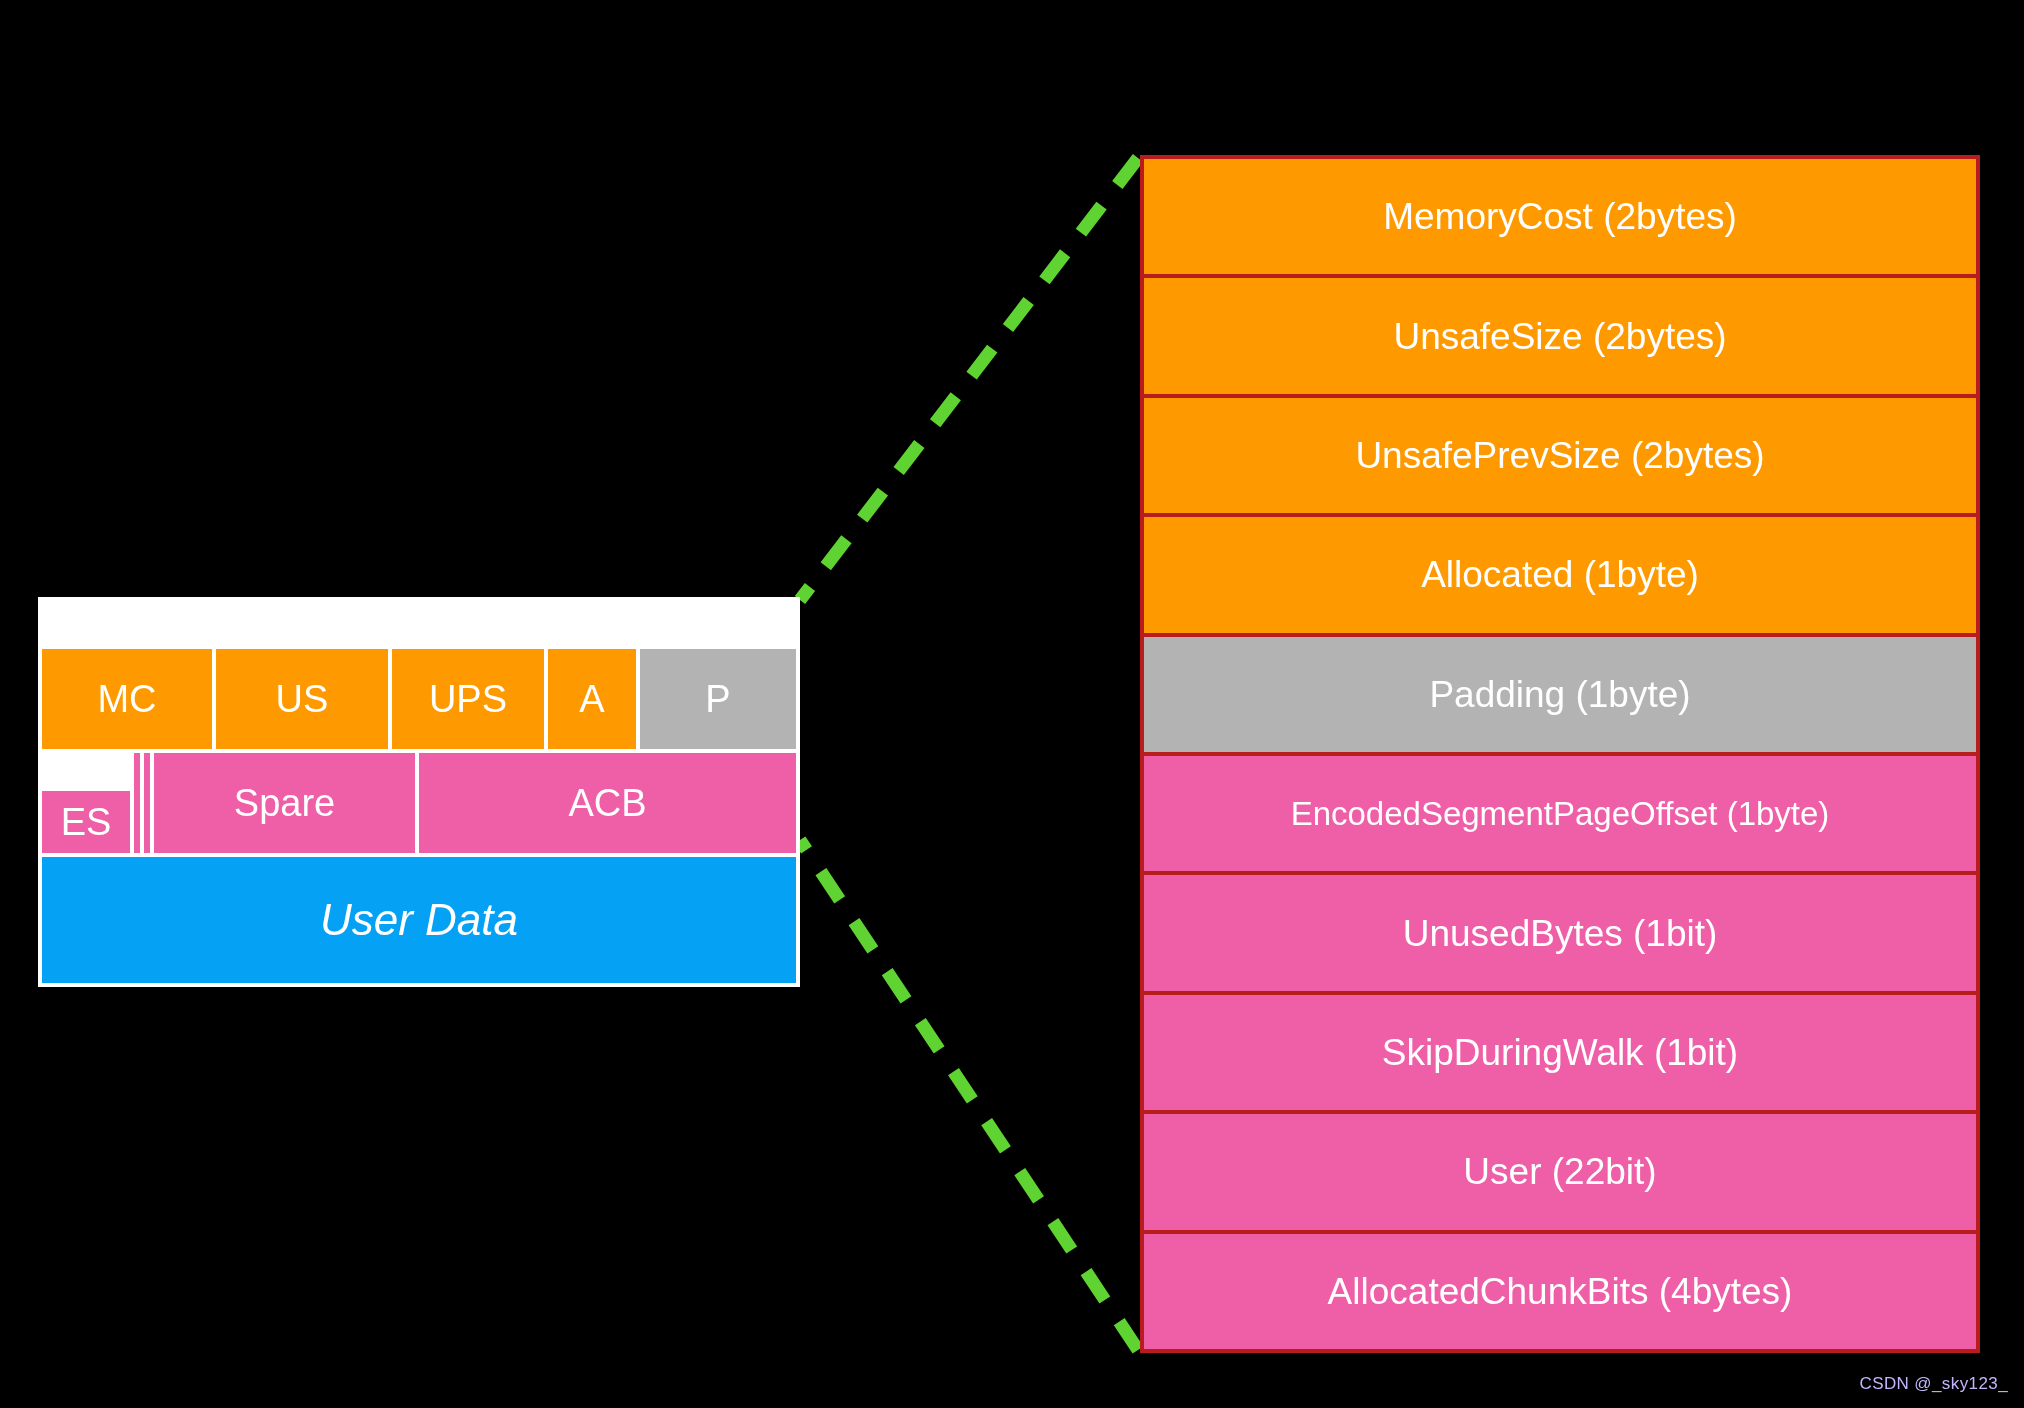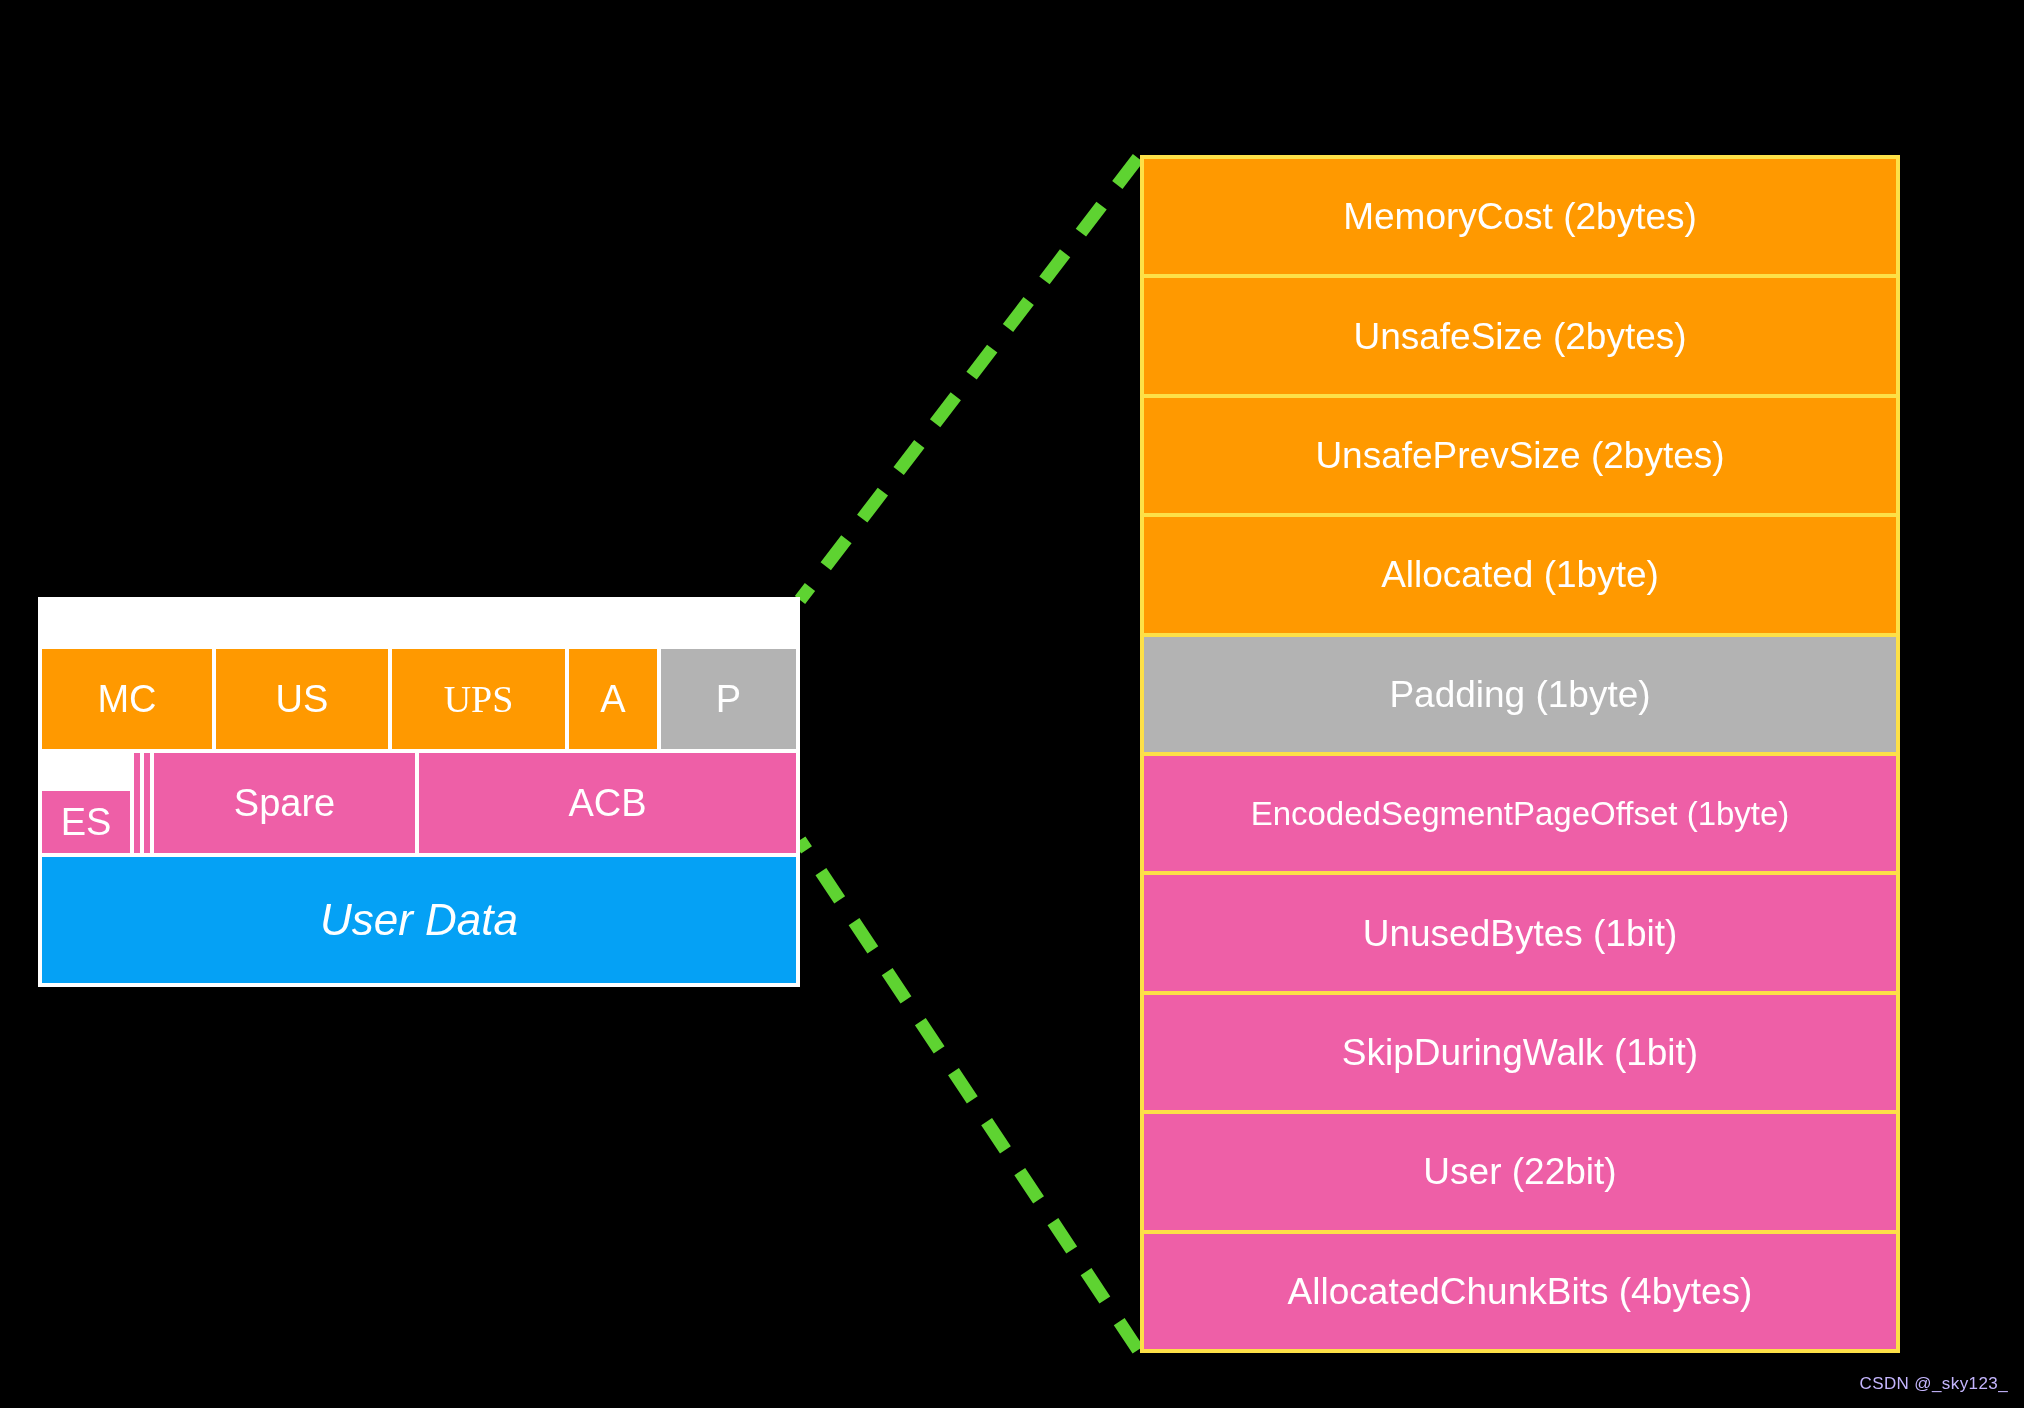--- a/index.html
+++ b/index.html
@@ -36,39 +36,39 @@
     overflow: hidden;
   }
   .orange { background: #ff9900; }
   .gray   { background: #b3b3b3; }
   .pink   { background: #ee5fa7; }
   .blue   { background: #05a1f5; font-style: italic; }
 
   
   #cell-mc  { width: 170px; }
   #cell-us  { width: 172px; }
-  #cell-ups { width: 173px; font-family: Liberation Serif, serif; }
+  #cell-ups { width: 152px; }
   #cell-a   { width: 88px; }
   #cell-p   { flex: 1 1 auto; }
 
   
   #cell-es     { width: 88px; margin-top: 38px; }
   #thin-1      { width: 6px; }
   #thin-2      { width: 6px; }
   #cell-spare  { width: 261px; }
   #cell-acb    { flex: 1 1 auto; }
 
   #cell-user { width: 100%; font-size: 44px; }
 
   
   #right-panel {
     position: absolute;
     left: 1140px; top: 155px;
-    width: 760px; height: 1198px;
-    background: #fde047;
+    width: 840px; height: 1198px;
+    background: #b91c1c;
     padding: 4px;
     display: flex; flex-direction: column;
     gap: 4px;
   }
   .frow {
     flex: 1 1 0;
     display: flex; align-items: center; justify-content: center;
     color: #ffffff;
     font-size: 37px;
     line-height: 1;

